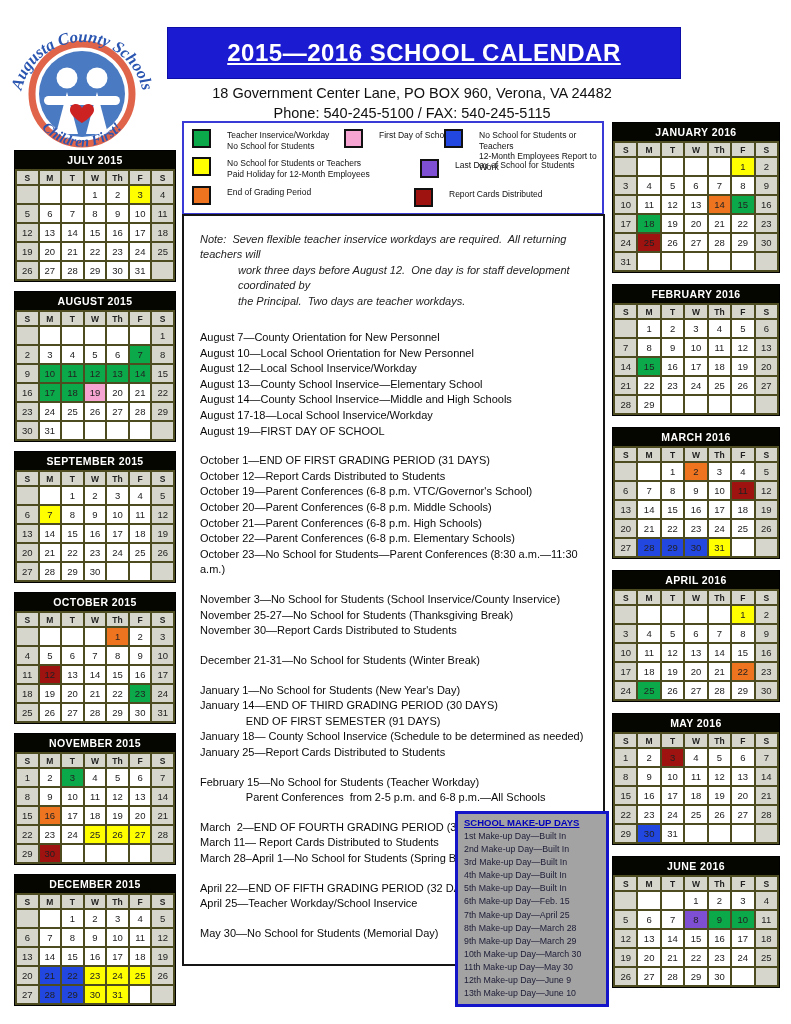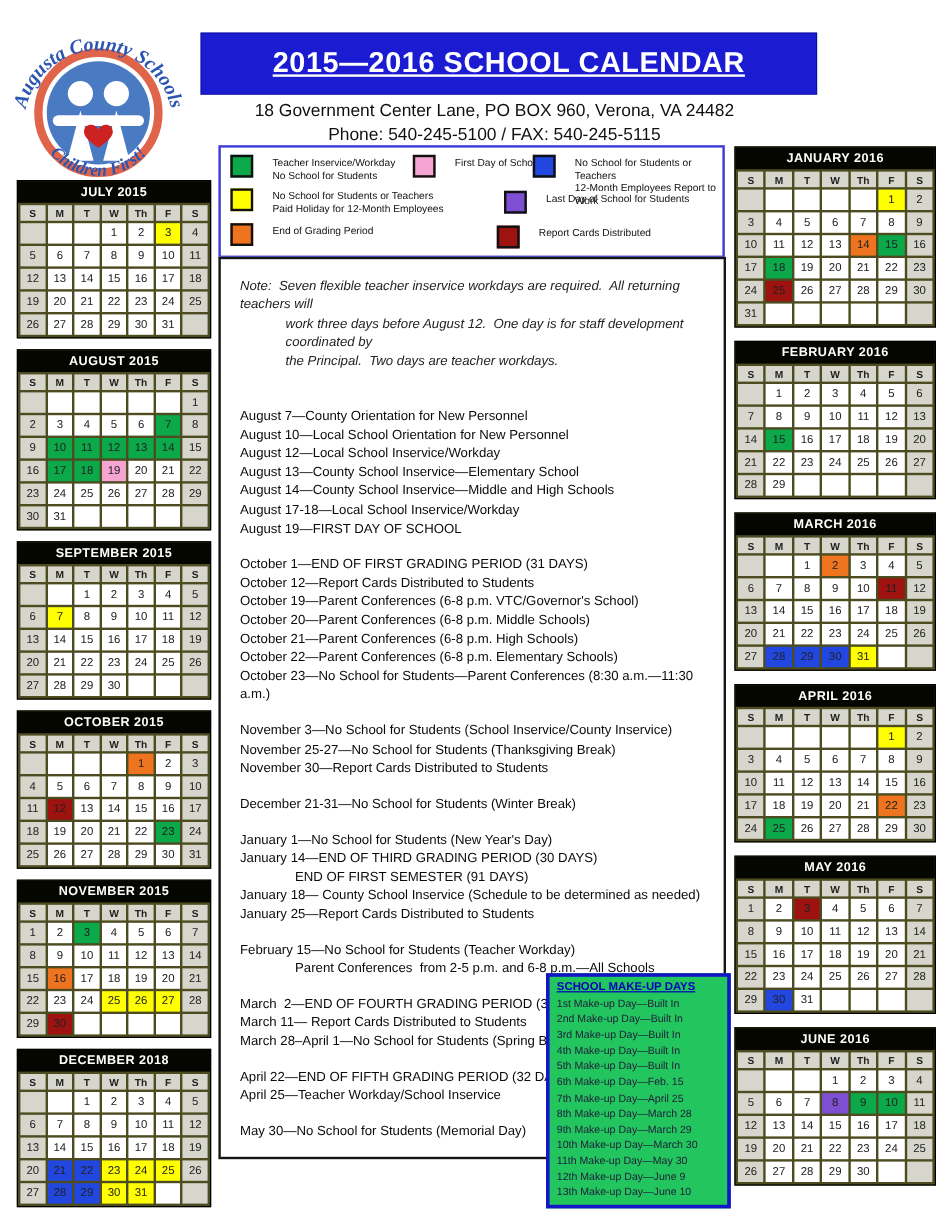--- a/index.html
+++ b/index.html
@@ -28,27 +28,27 @@
   .litem:nth-child(2){left:160px;top:6px}
   .litem:nth-child(3){left:260px;top:6px}
   .litem:nth-child(4){left:8px;top:34px}
   .litem:nth-child(5){left:236px;top:36px}
   .litem:nth-child(6){left:8px;top:63px}
   .litem:nth-child(7){left:230px;top:65px}
   
   .main-box{position:absolute;left:182px;top:214px;width:419px;height:748px;
     border:2px solid #151515;background:#fff;}
   .content{padding:16px 6px 0 16px;font-size:11px;color:#0a0a0a;}
-  .note{font-style:italic;margin-bottom:31px;font-weight:bold;color:#222;}
+  .note{font-style:italic;margin-bottom:21px;font-weight:bold;color:#222;}
   .note .nline{white-space:pre-wrap;line-height:1.4;font-weight:normal;}
   .note .nline + .nline{margin-left:38px;}
   .para{margin-bottom:14px;}
   .eline{white-space:pre-wrap;line-height:1.42;}
   
-  .makeup{position:absolute;left:455px;top:811px;width:138px;background:#22c55e;
+  .makeup{position:absolute;left:455px;top:811px;width:138px;background:#a3a3a3;
     border:3px solid #1414c8;z-index:5;padding:3px 4px 4px 6px;}
   .makeup-title{font-size:9.5px;font-weight:bold;text-decoration:underline;
     color:#0000bb;margin-bottom:2px;}
   .mitem{font-size:8.8px;line-height:1.49;color:#20203a;white-space:pre;}
   
   .cal-col{position:absolute;}
   #left-col{left:14px;top:150px;width:162px;}
   #right-col{left:612px;top:122px;width:168px;}
   .month{border:1px solid #000;background:#4c4c20;margin-bottom:9px;}
   #right-col .month{margin-bottom:11px;}
@@ -444,21 +444,21 @@
         <div class="mcell" style="background: rgb(214, 214, 204);">29</div>
         <div class="mcell" style="background: rgb(158, 18, 16);">30</div>
         <div class="mcell" style="background: rgb(255, 255, 255);"></div>
         <div class="mcell" style="background: rgb(255, 255, 255);"></div>
         <div class="mcell" style="background: rgb(255, 255, 255);"></div>
         <div class="mcell" style="background: rgb(255, 255, 255);"></div>
         <div class="mcell" style="background: rgb(214, 214, 204);"></div>
       </div>
     </div>
     <div class="month">
-      <div class="month-title">DECEMBER 2018</div>
+      <div class="month-title">DECEMBER 2015</div>
       <div class="mgrid">
         <div class="mcell mhead" style="background: rgb(214, 214, 204);">S</div>
         <div class="mcell mhead" style="background: rgb(214, 214, 204);">M</div>
         <div class="mcell mhead" style="background: rgb(214, 214, 204);">T</div>
         <div class="mcell mhead" style="background: rgb(214, 214, 204);">W</div>
         <div class="mcell mhead" style="background: rgb(214, 214, 204);">Th</div>
         <div class="mcell mhead" style="background: rgb(214, 214, 204);">F</div>
         <div class="mcell mhead" style="background: rgb(214, 214, 204);">S</div>
         <div class="mcell" style="background: rgb(214, 214, 204);"></div>
         <div class="mcell" style="background: rgb(255, 255, 255);"></div>

